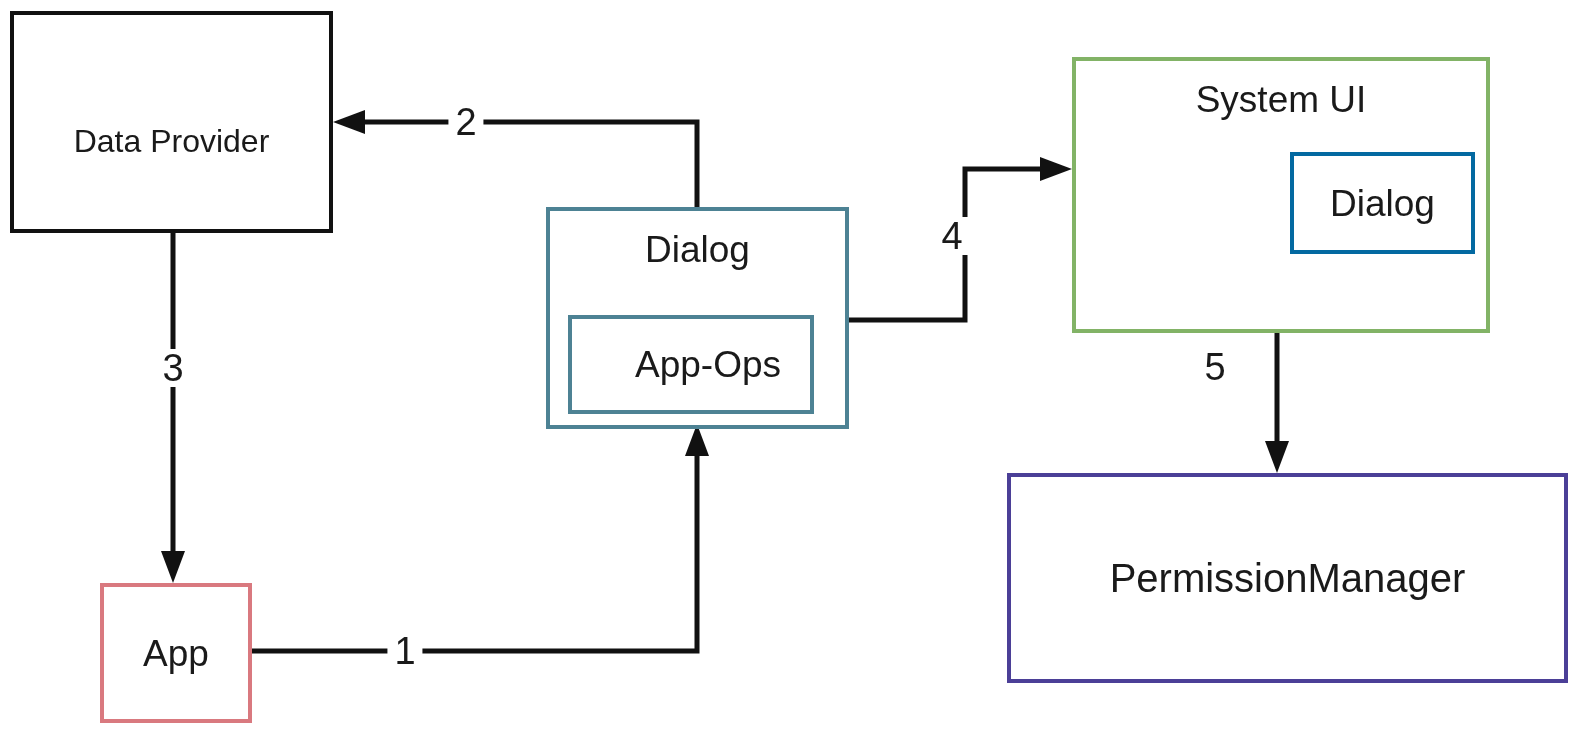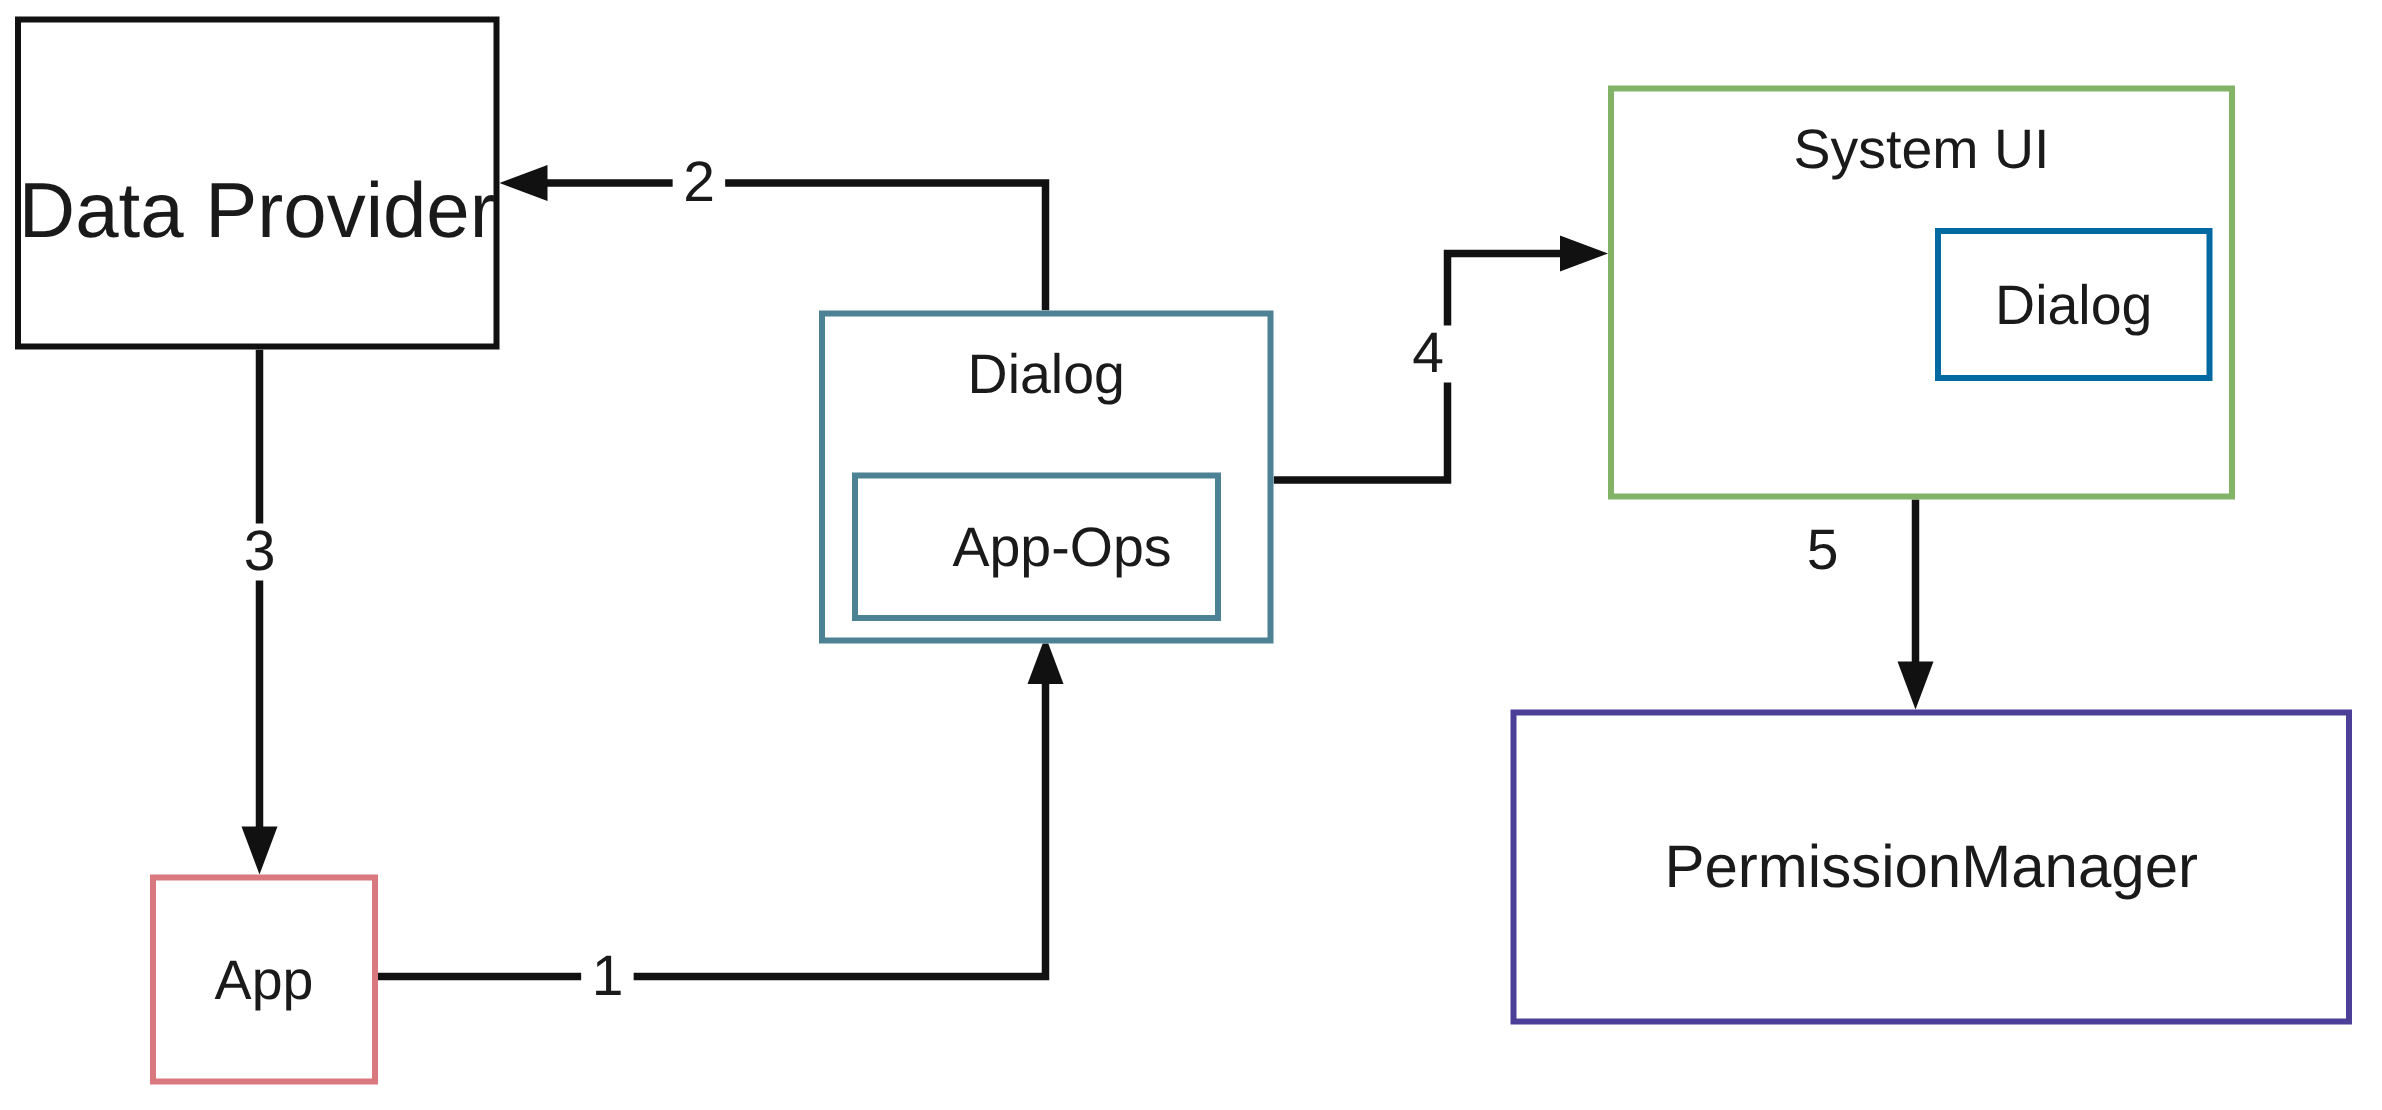--- a/index.html
+++ b/index.html
@@ -43,21 +43,21 @@
   }
   .node.top-label .node-label {
     margin-top: 20px;
   }
 
   
   #node-data-provider {
     left: 10px;  top: 11px;  width: 323px;  height: 222px;
     border: 4px solid #111111;
   }
-  #node-data-provider .node-label { font-size: 52px; margin-top: 38px; }
+  #node-data-provider .node-label { font-size: 32px; margin-top: 38px; }
 
   #node-system {
     left: 546px; top: 207px; width: 303px; height: 222px;
     border: 4px solid #4d8294;
   }
   #node-system .node-label { font-size: 37px; }
 
   #node-app-ops {
     left: 568px; top: 315px; width: 246px; height: 99px;
     border: 4px solid #4d8294;

